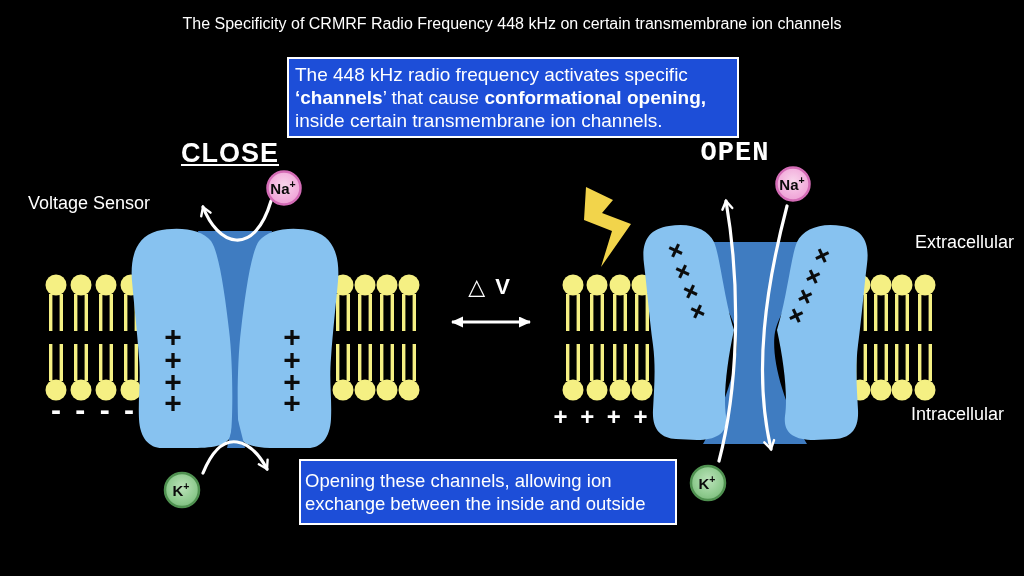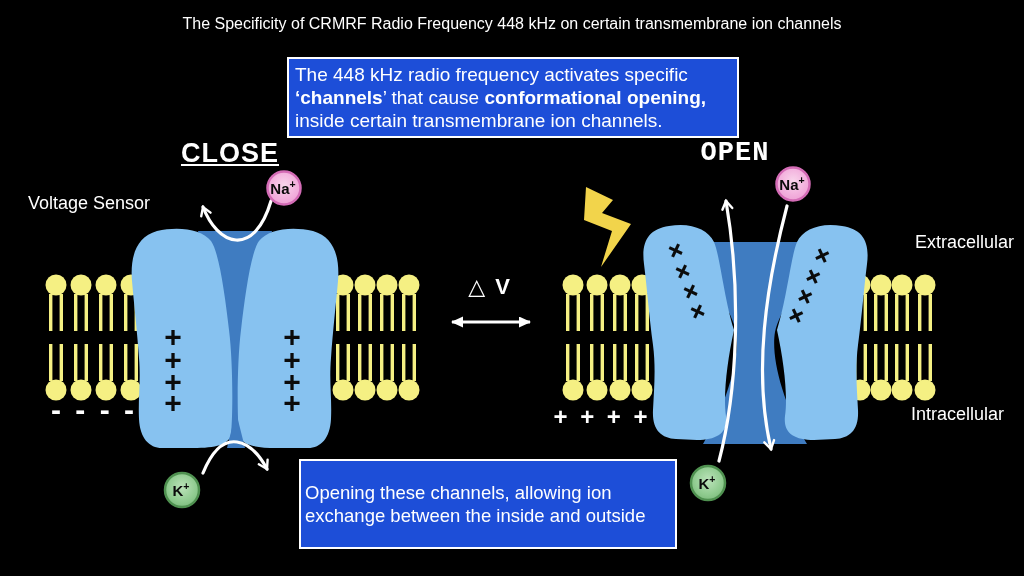--- a/index.html
+++ b/index.html
@@ -3,21 +3,21 @@
 <meta charset="utf-8">
 <style>
   html,body{margin:0;padding:0;background:#000;}
   .stage{position:relative;width:1024px;height:576px;background:#000;overflow:hidden;
          font-family:"Liberation Sans","DejaVu Sans",sans-serif;color:#fff;}
   .stage svg{position:absolute;left:0;top:0;}
   .abs{position:absolute;z-index:2;}
   .title{top:15px;left:0;width:1024px;text-align:center;font-size:16px;}
   .box{border:2px solid #fff;text-align:left;box-sizing:border-box;background:#1d4ed8;}
   .box-top{left:287px;top:57px;width:452px;font-size:19px;line-height:23px;padding:4px 6px;}
-  .box-bottom{left:299px;top:459px;width:378px;font-size:18.5px;line-height:23px;padding:20px 4px;}
+  .box-bottom{left:299px;top:459px;width:378px;font-size:18.5px;line-height:23px;padding:8px 4px;}
   .state{font-size:27px;font-weight:bold;text-align:center;letter-spacing:1px;}
   .close{left:170px;top:138px;width:120px;text-decoration:underline;}
   .open{left:680px;top:138px;width:110px;font-family:Liberation Mono, monospace;}
   .side-label{font-size:18px;}
   .voltage{left:28px;top:193px;}
   .extra{left:871px;top:232px;margin-left:44px;}
   .intra{left:871px;top:404px;margin-left:40px;}
   .deltav{left:445px;top:274px;width:90px;text-align:center;font-size:22px;font-weight:bold;letter-spacing:2px;}
   .minus-row{left:48px;top:393px;width:92px;text-align:center;font-size:30px;font-weight:bold;letter-spacing:3px;}
   .plus-row{left:551px;top:403px;width:102px;text-align:center;font-size:24px;font-weight:bold;letter-spacing:3px;}

